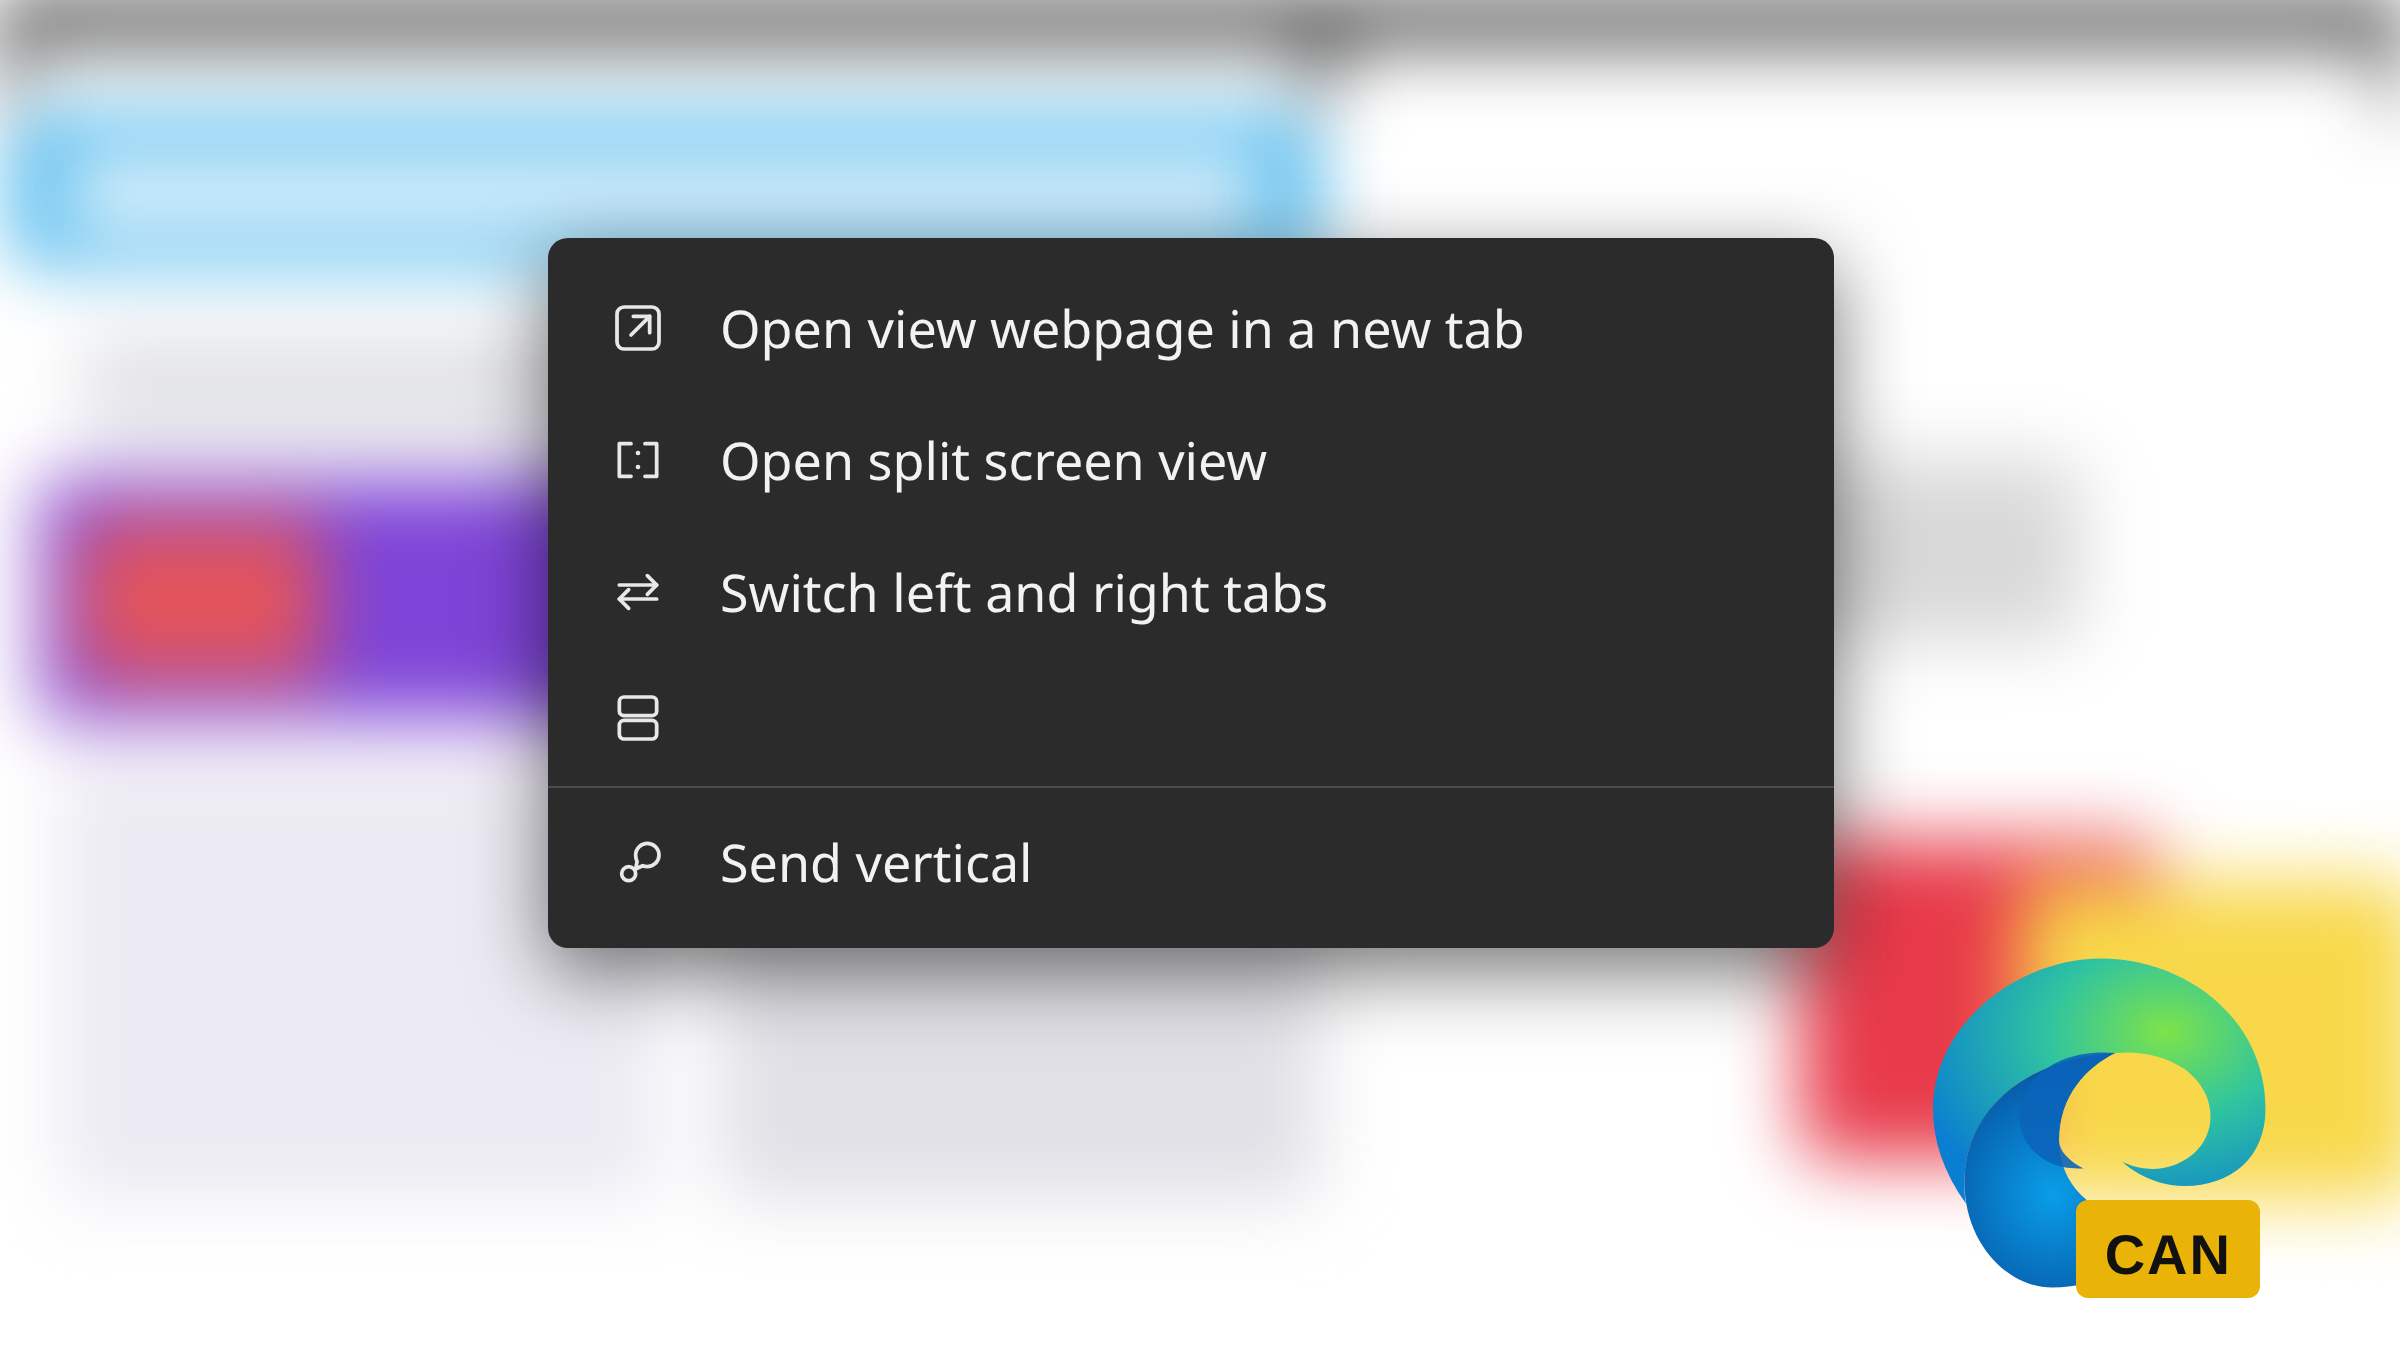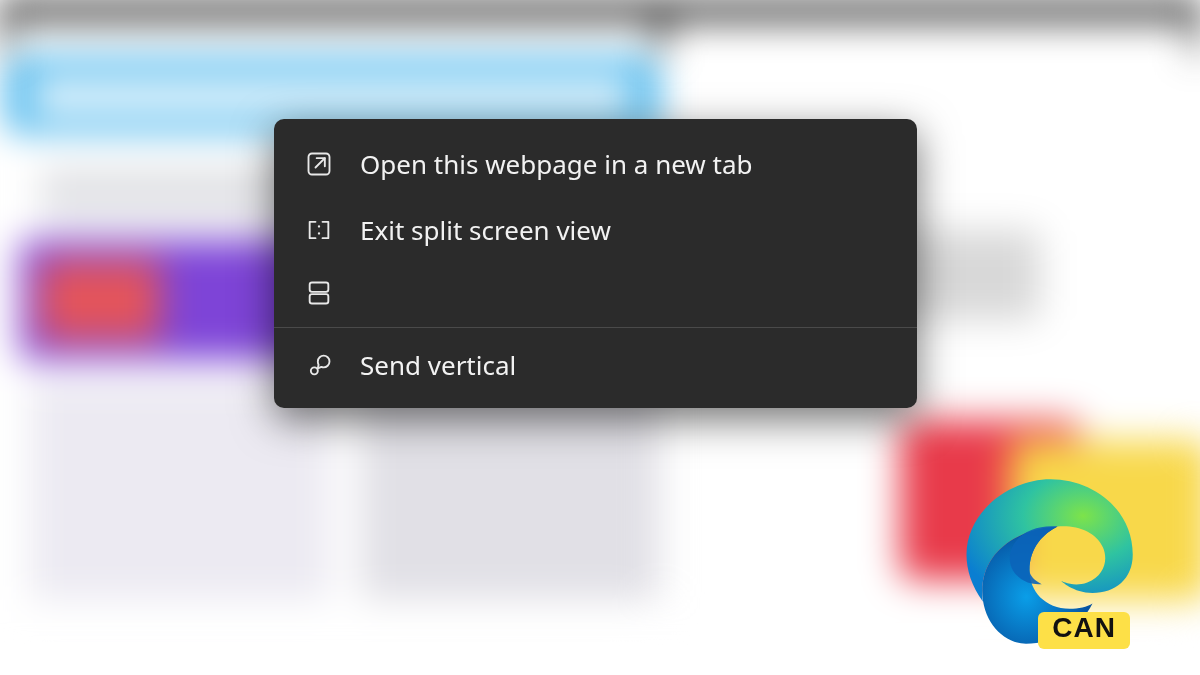--- a/index.html
+++ b/index.html
@@ -32,22 +32,22 @@
     cursor:default;
   }
   .menu-sep{height:1px;background:#4a4a4a;margin:4px 0;}
   .ico{width:30px;height:30px;flex:0 0 30px;display:flex;align-items:center;justify-content:center;}
   .ico svg{width:28px;height:28px;stroke:#e8e8e8;fill:none;stroke-width:1.6;stroke-linecap:round;stroke-linejoin:round;}
   
   .logo{position:absolute;right:62px;bottom:26px;width:175px;height:175px;}
   .logo svg{width:175px;height:175px;display:block;}
   .badge{
     position:absolute;right:70px;bottom:26px;
-    background:#fde047;color:#111;font-weight:700;font-size:28px;
-    padding:0 14px 5px 14px;border-radius:6px;letter-spacing:1px;
+    background:#eab308;color:#111;font-weight:700;font-size:28px;
+    padding:12px 14px 5px 14px;border-radius:6px;letter-spacing:1px;
     font-family:"Segoe UI",sans-serif;
   }
 </style>
 </head>
 <body>
 
 <div class="bg">
   <div class="top"></div>
   <div class="left-pane"></div>
   <div class="left-accent"></div>
@@ -67,35 +67,46 @@
 <div class="menu">
 
   <div class="menu-item">
     <span class="ico">
       <svg viewBox="0 0 24 24">
           <rect x="3" y="3" width="18" height="18" rx="3"></rect>
           <path d="M10 7h7v7"></path>
           <path d="M17 7l-8 8"></path>
         </svg>
     </span>
-    <span>Open this webpage in a new tab</span>
+    <span>Open view webpage in a new tab</span>
   </div>
 
   <div class="menu-item">
     <span class="ico">
       <svg viewBox="0 0 24 24">
           <path d="M4 5v14M4 5h5M4 19h5"></path>
           <path d="M20 5v14M20 5h-5M20 19h-5"></path>
           <circle cx="12" cy="9" r="1" fill="#e8e8e8" stroke="none"></circle>
           <circle cx="12" cy="15" r="1" fill="#e8e8e8" stroke="none"></circle>
         </svg>
     </span>
-    <span>Exit split screen view</span>
+    <span>Open split screen view</span>
   </div>
 
+  <div class="menu-item">
+    <span class="ico">
+      <svg viewBox="0 0 24 24">
+          <path d="M4 9h16"></path>
+          <path d="M16 5l4 4-4 4" stroke-width="1.6"></path>
+          <path d="M20 15H4"></path>
+          <path d="M8 11l-4 4 4 4"></path>
+        </svg>
+    </span>
+    <span>Switch left and right tabs</span>
+  </div>
 
   <div class="menu-item">
     <span class="ico">
       <svg viewBox="0 0 24 24">
           <rect x="4" y="3" width="16" height="8" rx="2"></rect>
           <rect x="4" y="13" width="16" height="8" rx="2"></rect>
         </svg>
     </span>
   </div>
 

